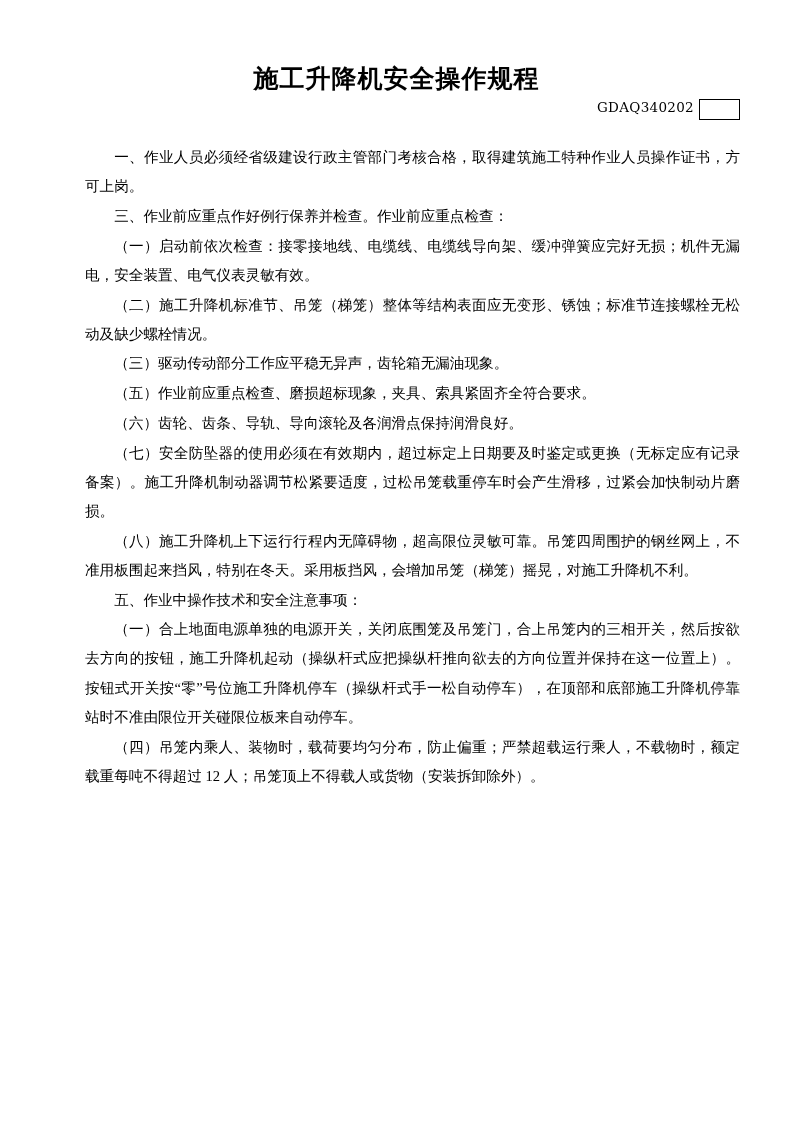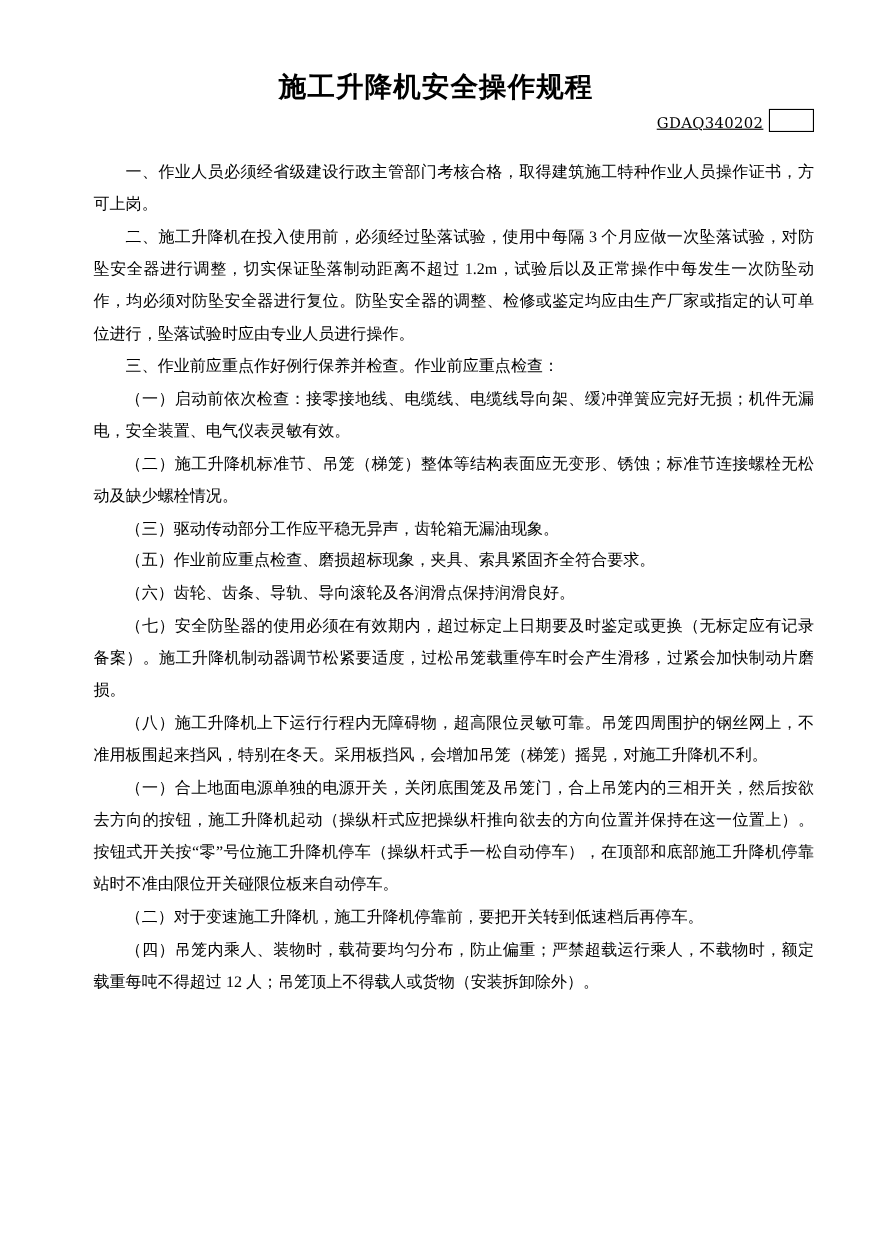--- a/index.html
+++ b/index.html
@@ -26,23 +26,22 @@
     font-size: 25px;
     font-weight: bold;
     letter-spacing: 1px;
     font-family: "DejaVu Sans", "Liberation Sans", sans-serif;
   }
   .code-row {
     position: absolute;
     right: 53px;
     top: 99px;
     display: flex;
-    align-items: flex-end;
+    align-items: flex-start;
     gap: 5px;
-    text-decoration: underline;
   }
   .code-text {
     font-size: 13.5px;
     letter-spacing: 0.3px;
     font-family: "DejaVu Serif", "Liberation Serif", serif;
   }
   .code-box {
     width: 39px;
     height: 19px;
     border: 1.3px solid #000000;
@@ -71,28 +70,27 @@
 
   <div class="doc-title">施工升降机安全操作规程</div>
 
   <div class="code-row">
     <span class="code-text">GDAQ340202</span>
     <span class="code-box"></span>
   </div>
 
   <div class="body">
     <p class="para">一、作业人员必须经省级建设行政主管部门考核合格，取得建筑施工特种作业人员操作证书，方可上岗。</p>
-    <p class="para">二、施工升降机在投入使用前，必须经过坠落试验，使用中每隔 3 个月应做一次坠落试验，对防坠安全器进行调整，切实保证坠落制动距离不超过 1.2m，试验后以及正常操作中每发生一次防坠动作，均必须对防坠安全器进行复位。防坠安全器的调整、检修或鉴定均应由生产厂家或指定的认可单位进行，坠落试验时应由专业人员进行操作。</p>
     <p class="para">三、作业前应重点作好例行保养并检查。作业前应重点检查：</p>
     <p class="para">（一）启动前依次检查：接零接地线、电缆线、电缆线导向架、缓冲弹簧应完好无损；机件无漏电，安全装置、电气仪表灵敏有效。</p>
     <p class="para">（二）施工升降机标准节、吊笼（梯笼）整体等结构表面应无变形、锈蚀；标准节连接螺栓无松动及缺少螺栓情况。</p>
     <p class="para">（三）驱动传动部分工作应平稳无异声，齿轮箱无漏油现象。</p>
     <p class="para">（五）作业前应重点检查、磨损超标现象，夹具、索具紧固齐全符合要求。</p>
     <p class="para">（六）齿轮、齿条、导轨、导向滚轮及各润滑点保持润滑良好。</p>
     <p class="para">（七）安全防坠器的使用必须在有效期内，超过标定上日期要及时鉴定或更换（无标定应有记录备案）。施工升降机制动器调节松紧要适度，过松吊笼载重停车时会产生滑移，过紧会加快制动片磨损。</p>
     <p class="para">（八）施工升降机上下运行行程内无障碍物，超高限位灵敏可靠。吊笼四周围护的钢丝网上，不准用板围起来挡风，特别在冬天。采用板挡风，会增加吊笼（梯笼）摇晃，对施工升降机不利。</p>
+    <p class="para">五、作业中操作技术和安全注意事项：</p>
     <p class="para">（一）合上地面电源单独的电源开关，关闭底围笼及吊笼门，合上吊笼内的三相开关，然后按欲去方向的按钮，施工升降机起动（操纵杆式应把操纵杆推向欲去的方向位置并保持在这一位置上）。按钮式开关按“零”号位施工升降机停车（操纵杆式手一松自动停车），在顶部和底部施工升降机停靠站时不准由限位开关碰限位板来自动停车。</p>
-    <p class="para">（二）对于变速施工升降机，施工升降机停靠前，要把开关转到低速档后再停车。</p>
     <p class="para">（四）吊笼内乘人、装物时，载荷要均匀分布，防止偏重；严禁超载运行乘人，不载物时，额定载重每吨不得超过 12 人；吊笼顶上不得载人或货物（安装拆卸除外）。</p>
 
   </div>
 
 </div>
 
 </body></html>

